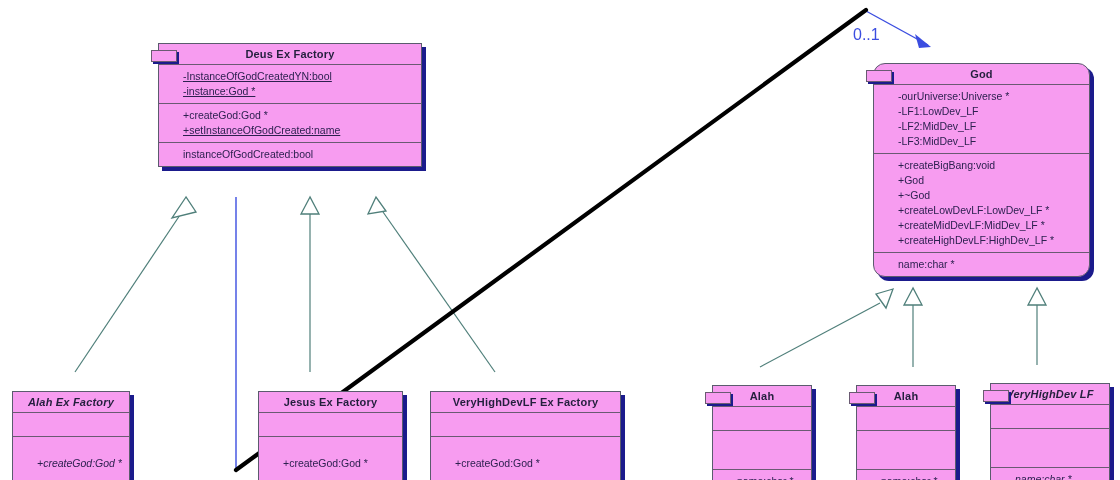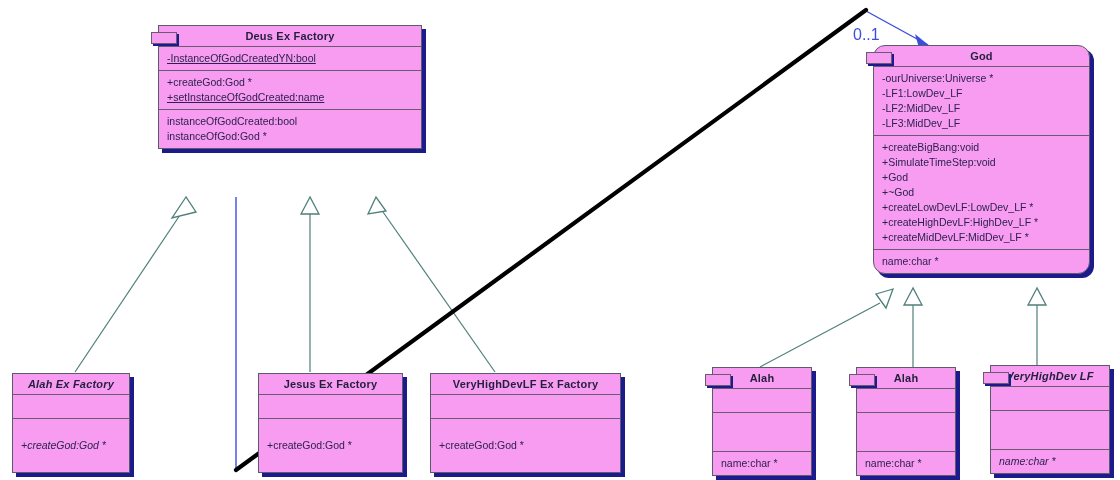--- a/index.html
+++ b/index.html
@@ -28,20 +28,21 @@
     height: 480px;
     pointer-events: none;
   }
   .uml-class {
     position: absolute;
     box-sizing: border-box;
     background: #f79cf0;
     border: 1.4px solid #5b5b6e;
     box-shadow: 4px 4px 0 0 #1b1b8c;
     z-index: 5;
+    margin-top: 18px;
   }
   .uml-tab {
     position: absolute;
     left: -8px;
     top: 6px;
     width: 26px;
     height: 12px;
     box-sizing: border-box;
     background: #f79cf0;
     border: 1.6px solid #6a5a72;
@@ -53,21 +54,21 @@
     font-weight: bold;
     font-size: 11px;
     color: #231f3d;
     padding: 4px 2px 4px 2px;
     letter-spacing: 0.2px;
     white-space: nowrap;
     overflow: hidden;
   }
   .compartment {
     border-top: 1.4px solid #6a5a72;
-    padding: 4px 6px 4px 8px;
+    padding: 4px 6px 4px 24px;
   }
   .member {
     font-size: 10.5px;
     color: #2d2150;
     line-height: 15px;
     white-space: nowrap;
     overflow: hidden;
   }
   .member.static {
     text-decoration: underline;
@@ -130,48 +131,47 @@
     <g>
       <line x1="236" y1="470" x2="866" y2="10" stroke="#000000" stroke-width="4.2" stroke-linecap="round"></line>
     </g>
   </svg>
 
   <div class="uml-class" style="left:158px; top:25px; width:264px;">
     <div class="uml-tab"></div>
     <div class="class-name">Deus Ex Factory</div>
     <div class="compartment">
       <div class="member static">-InstanceOfGodCreatedYN:bool</div>
+      <div class="member static">-instance:God *</div>
     </div>
     <div class="compartment">
       <div class="member">+createGod:God *</div>
       <div class="member static">+setInstanceOfGodCreated:name</div>
     </div>
     <div class="compartment">
       <div class="member">instanceOfGodCreated:bool</div>
-      <div class="member">instanceOfGod:God *</div>
     </div>
   </div>
 
   <div class="uml-class" style="left:873px; top:45px; width:217px;border-radius:12px;">
     <div class="uml-tab"></div>
     <div class="class-name">God</div>
     <div class="compartment">
       <div class="member">-ourUniverse:Universe *</div>
       <div class="member">-LF1:LowDev_LF</div>
       <div class="member">-LF2:MidDev_LF</div>
       <div class="member">-LF3:MidDev_LF</div>
     </div>
     <div class="compartment">
       <div class="member">+createBigBang:void</div>
-      <div class="member">+SimulateTimeStep:void</div>
       <div class="member">+God</div>
       <div class="member">+~God</div>
       <div class="member">+createLowDevLF:LowDev_LF *</div>
+      <div class="member">+createMidDevLF:MidDev_LF *</div>
       <div class="member">+createHighDevLF:HighDev_LF *</div>
-      <div class="member">+createMidDevLF:MidDev_LF *</div>
     </div>
     <div class="compartment">
       <div class="member">name:char *</div>
     </div>
   </div>
 
   <div class="uml-class" style="left:12px; top:373px; width:118px;font-style:italic;">
     <div class="class-name">Alah Ex Factory</div>
     <div class="compartment">
       <div class="spacer-row"></div>

